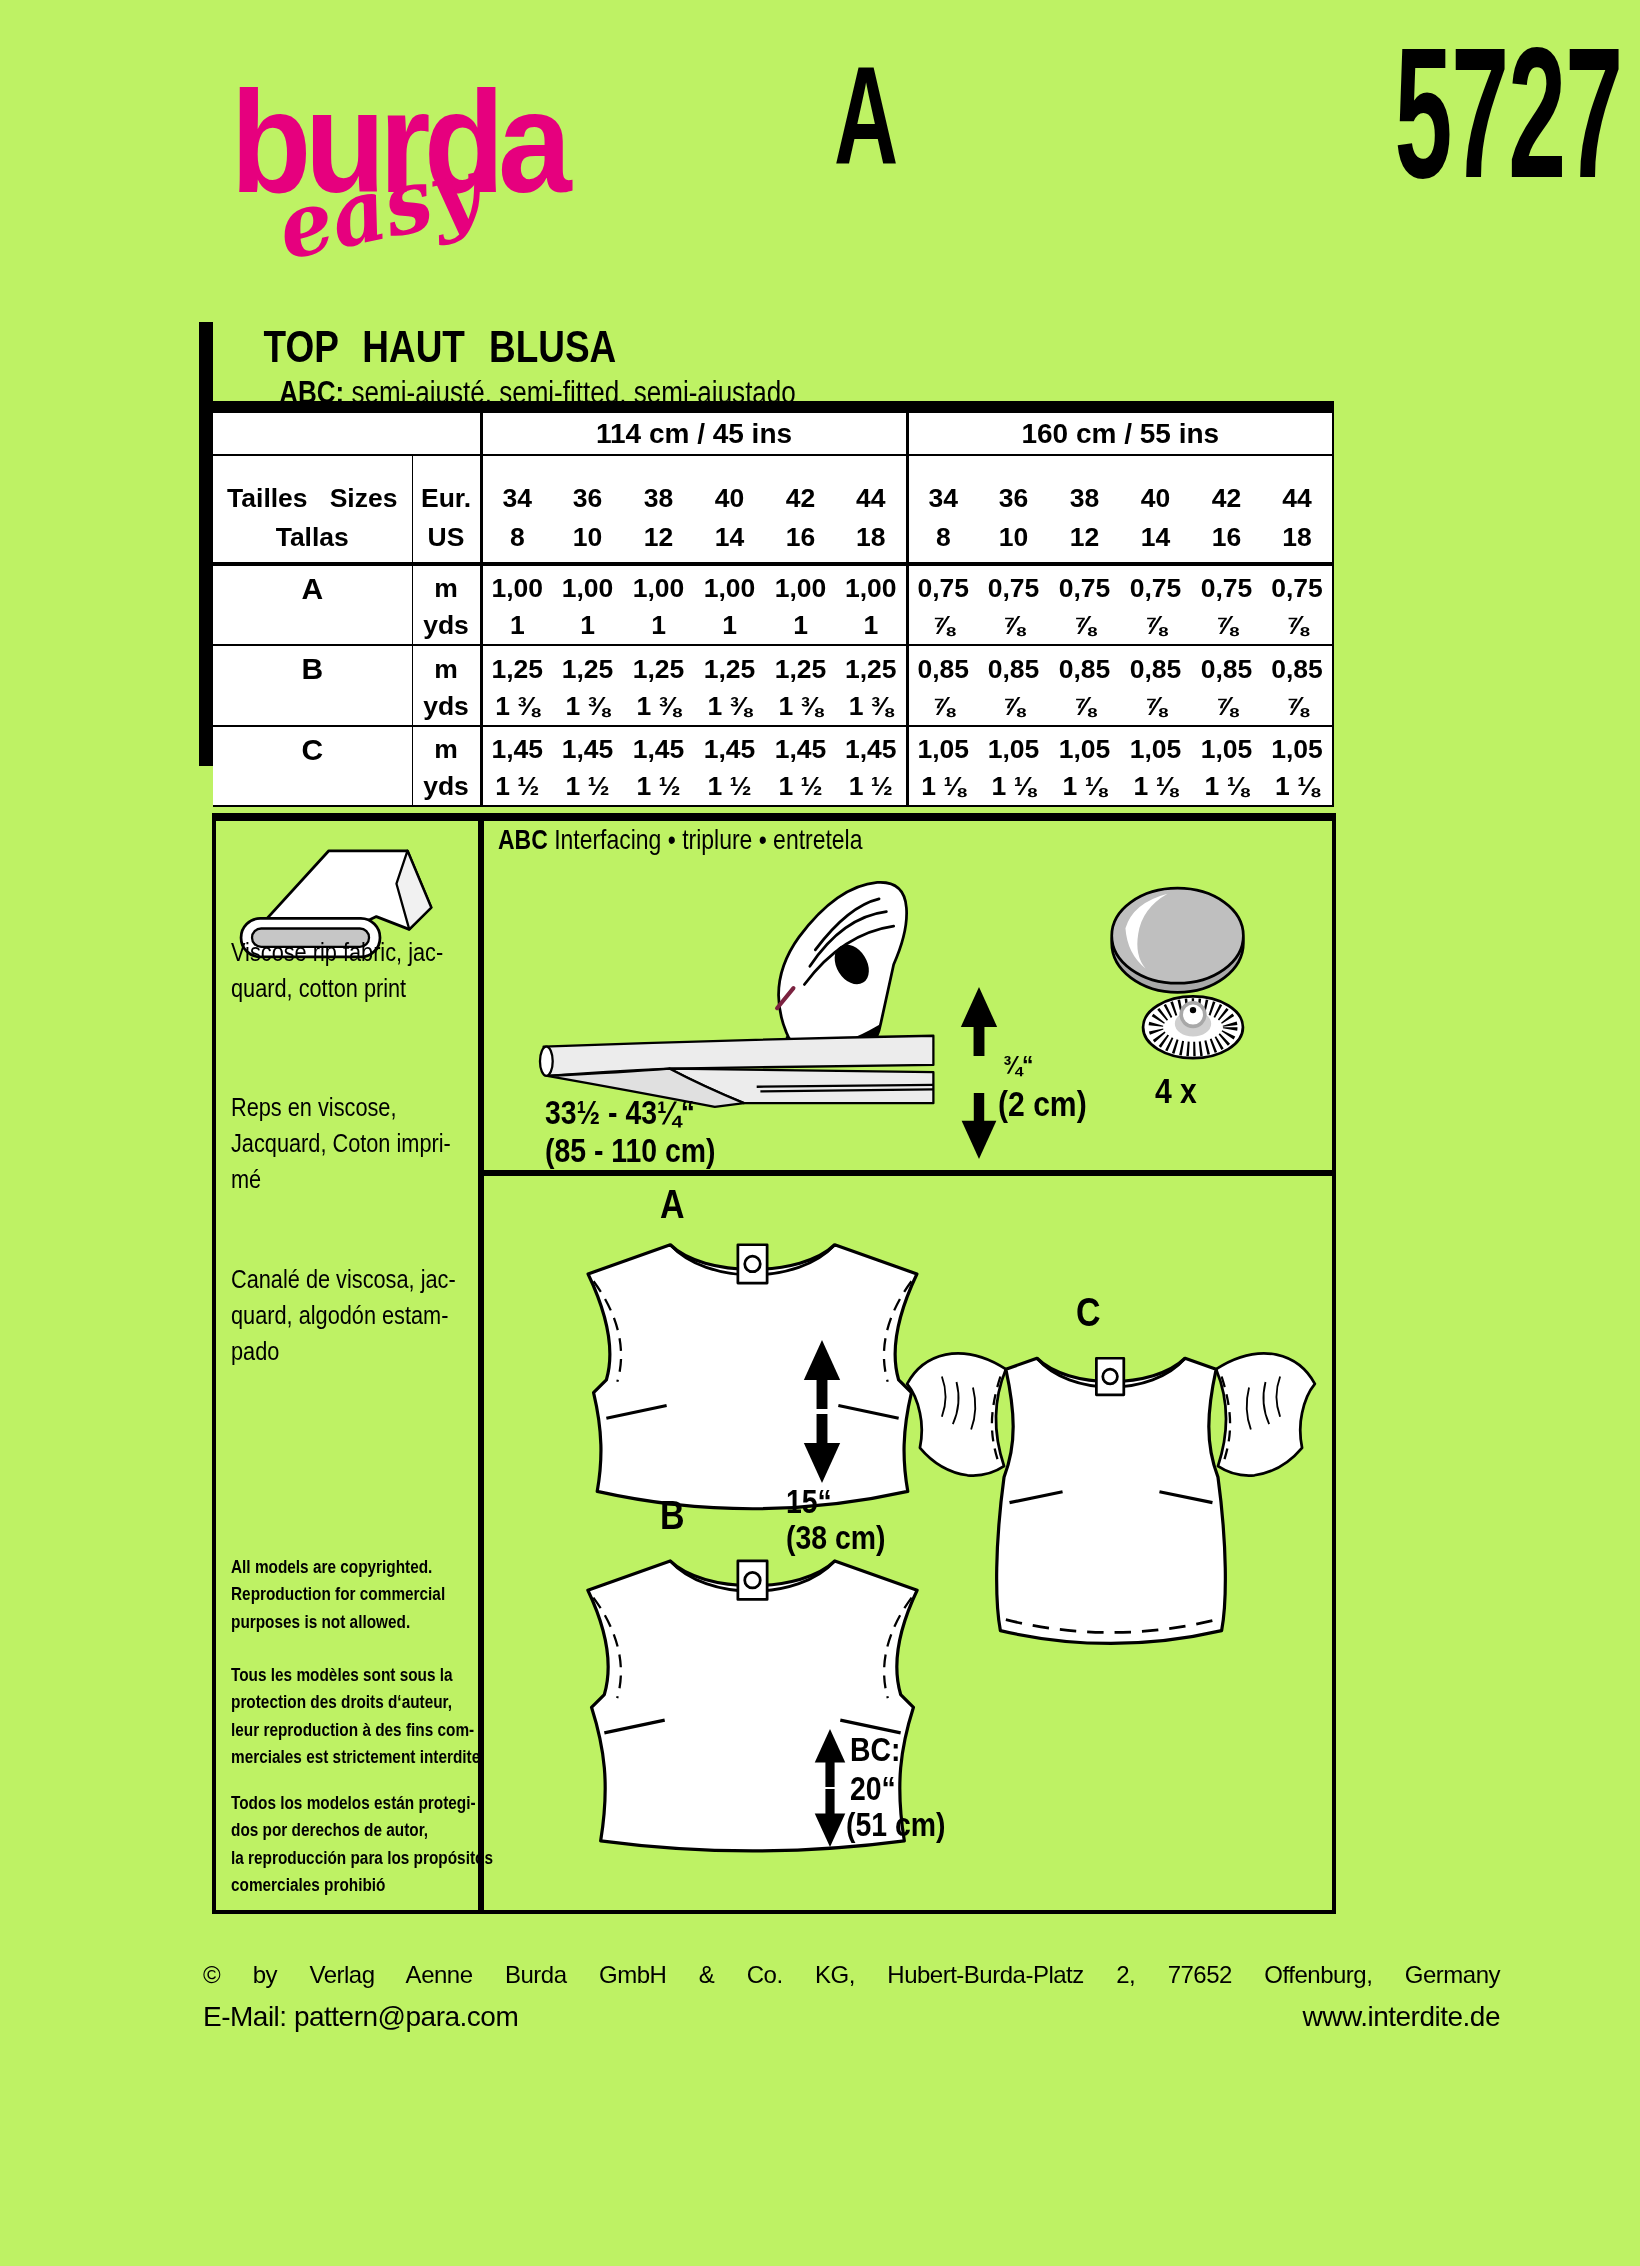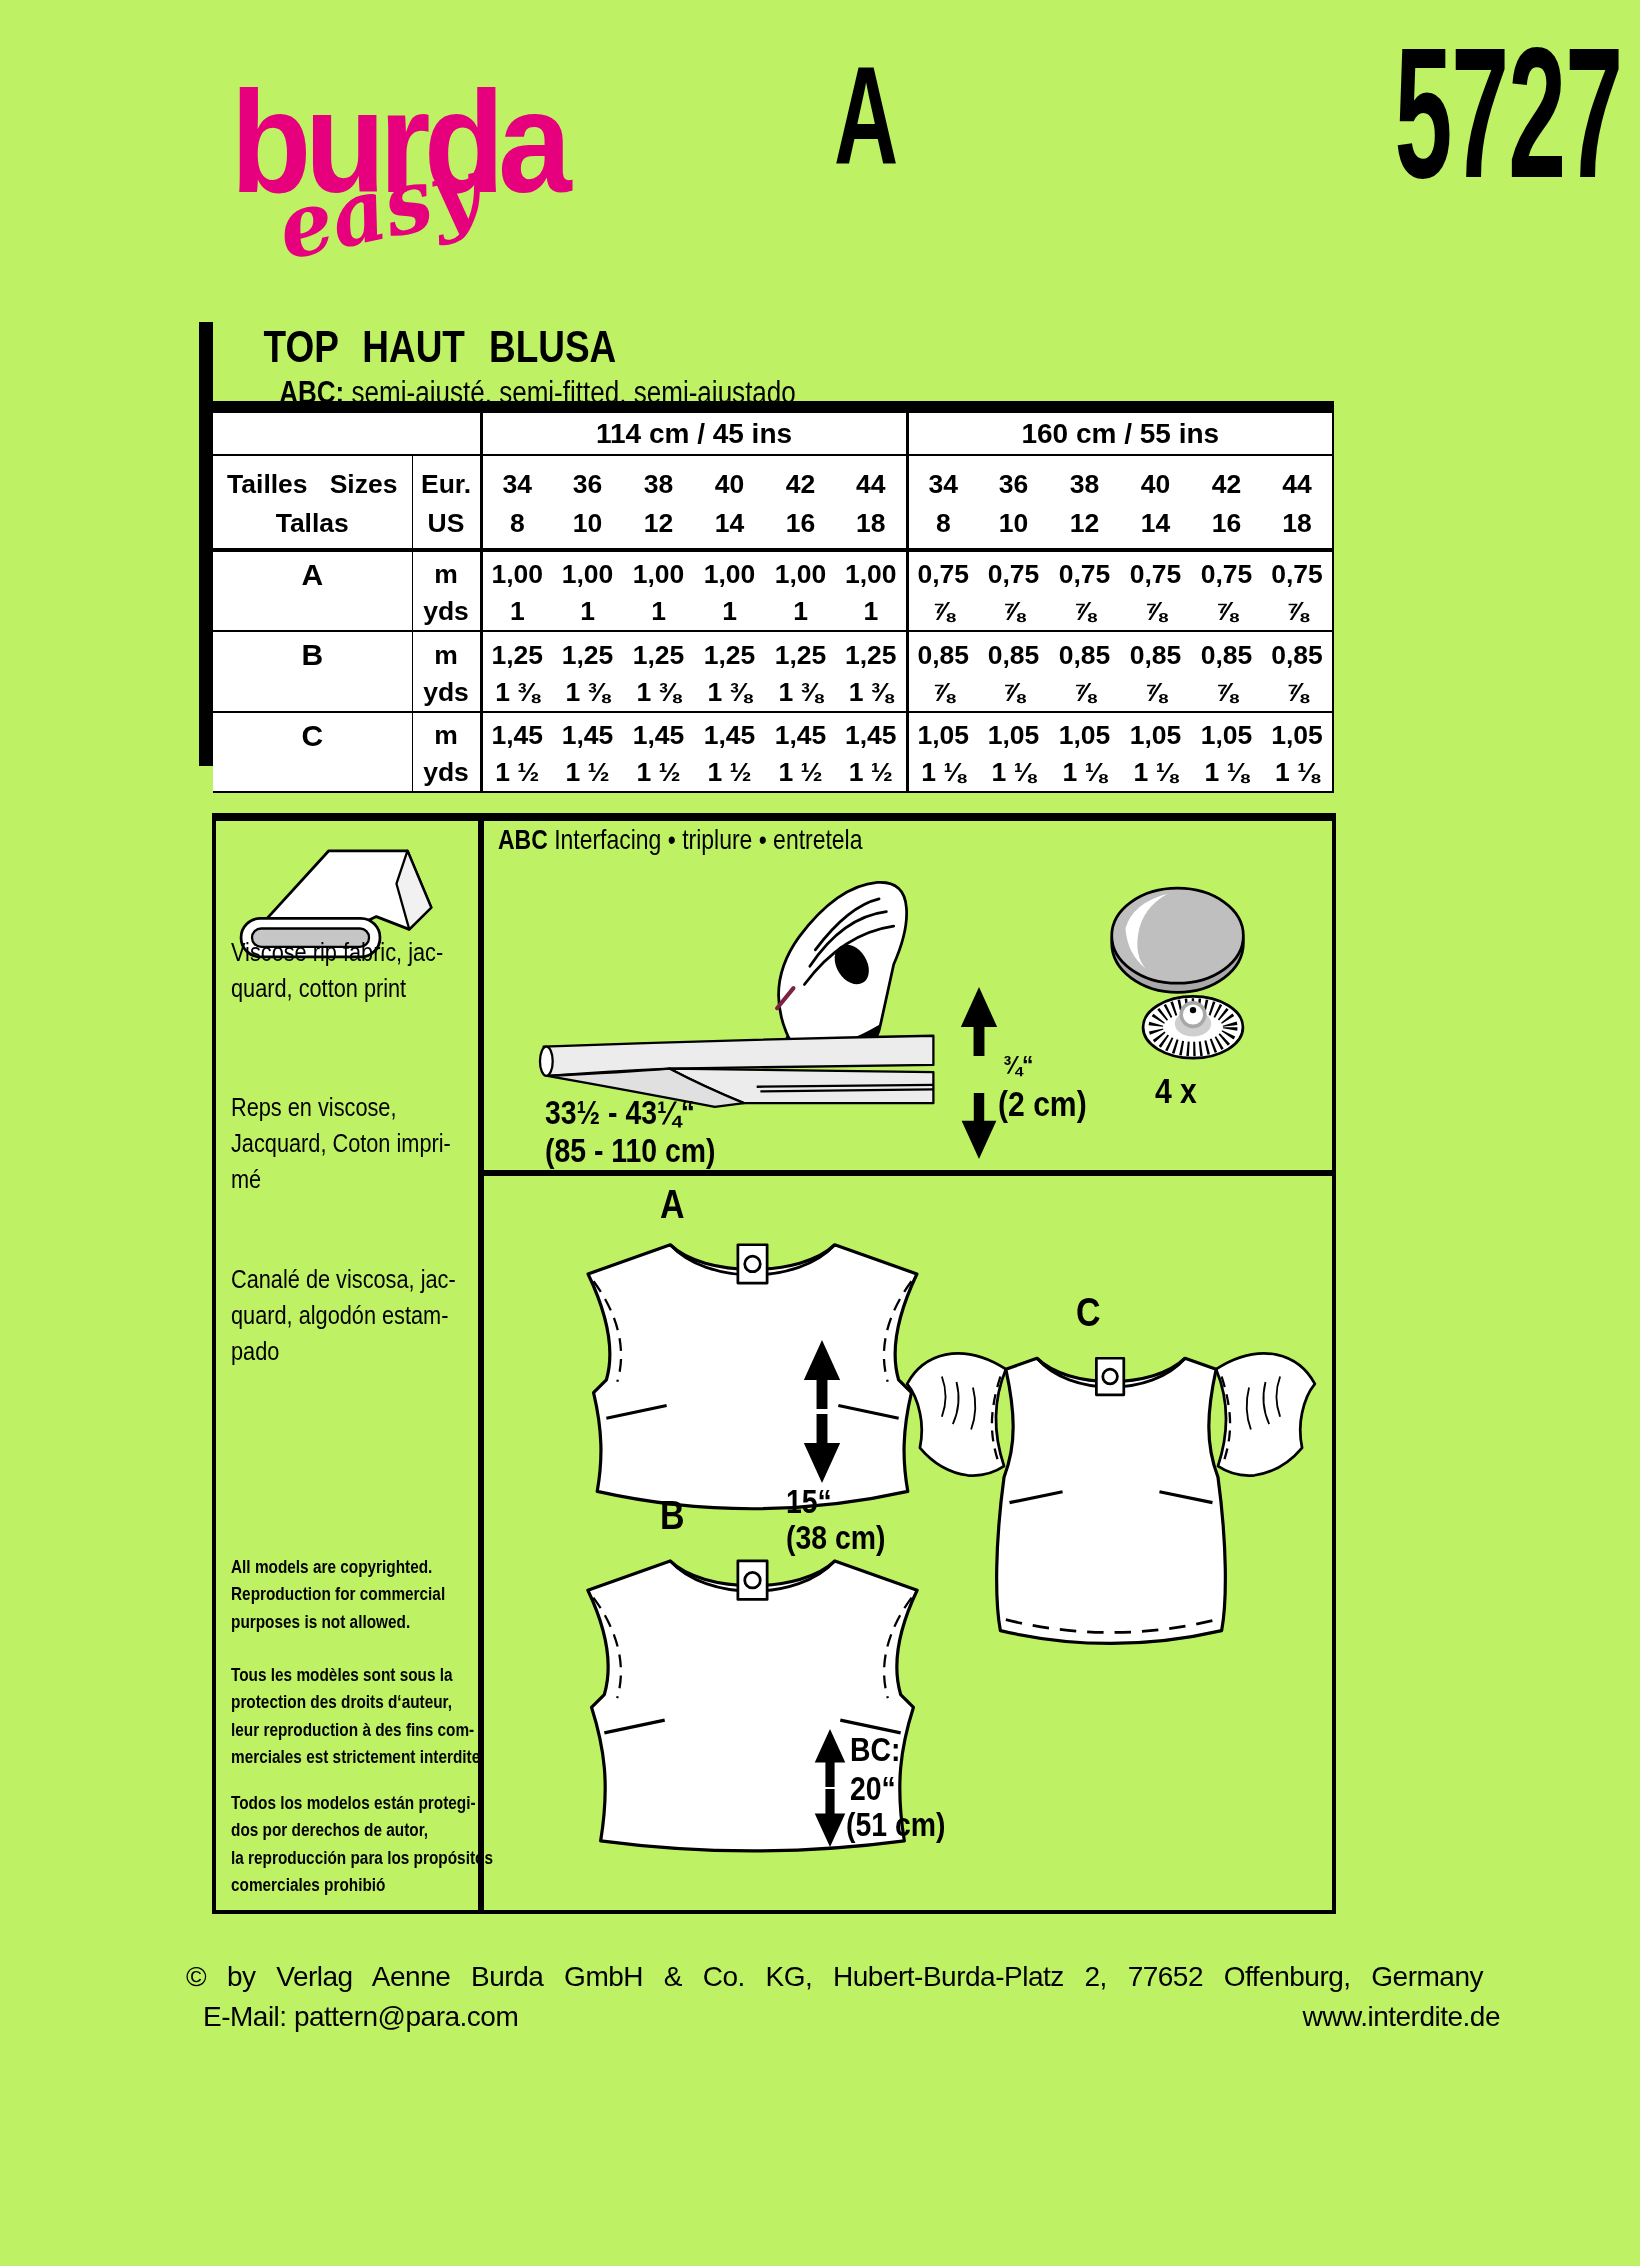--- a/index.html
+++ b/index.html
@@ -21,21 +21,21 @@
   .flagbar { left:199px; top:322px; width:13.7px; height:444px; background:#000; }
   .t1 { left:230px; top:323px; font-size:44px; font-weight:bold; word-spacing:16.4px;
         transform:scaleX(0.84); line-height:1.1; white-space:nowrap; }
   .t2 { left:230px; top:376px; font-size:31px; transform:scaleX(0.84); line-height:1.1; white-space:nowrap; }
   
   table.sizes { position:absolute; left:213px; top:401px; width:1120px; border-collapse:collapse;
         table-layout:fixed; font-weight:bold; background:#fff;
         border-right:2.7px solid #000; border-bottom:2.7px solid #000; border-top:12.8px solid #000; }
   table.sizes td { text-align:center; vertical-align:middle; font-size:26.5px; padding:0; overflow:hidden; }
   tr.h1 td { height:41px; border-bottom:2.7px solid #000; font-size:28px; }
-  tr.h2a td { height:40px; padding-top:8px; }
+  tr.h2a td { height:40px; padding-top:22px; }
   tr.h2b td { height:38px; border-bottom:4.6px solid #000; padding-bottom:5.5px; }
   tr.vm td { height:37px; padding-top:4.6px; }
   tr.vy td { height:37px; border-bottom:2.7px solid #000; padding-bottom:0;margin-top:8px; }
   td.lab { text-align:left; padding-left:18.3px; white-space:pre; }
   td.unit { text-align:right; padding-right:9.1px; border-left:1.8px solid #000; }
   td.gs { border-left:3.7px solid #000; }
   
   .bigbox { left:212px; top:813px; width:1124px; height:1101px; border:4.6px solid #000;
             border-top-width:8.2px; box-sizing:border-box; }
   .vdiv { left:478px; top:813px; width:5.5px; height:1101px; background:#000; }
@@ -47,21 +47,21 @@
          transform-origin:0 0; white-space:nowrap; }
   
   .ifhead { left:498px; top:824px; font-size:28px; transform:scaleX(0.82); transform-origin:0 0;
             white-space:nowrap; }
   .meas { font-weight:bold; font-size:33px; transform:scaleX(0.86); transform-origin:0 0;
           line-height:1.12; white-space:nowrap; }
   .meas-sm { font-size:26.5px; }
   .vlab { font-size:40px; font-weight:bold; transform:scaleX(0.85); transform-origin:0 0; }
   .arr { fill:#000; }
   
-  .f1 { left:186px; top:1961px; width:1297px; font-size:28px; transform:scaleX(1);
+  .f1 { left:203px; top:1961px; width:1297px; font-size:24px; transform:scaleX(1);
         text-align:justify; text-align-last:justify; letter-spacing:-0.5px; }
   .f2 { left:203px; top:2001px; width:1297px; display:flex; justify-content:space-between;
         font-size:28px; letter-spacing:-0.5px; }
 </style>
 </head>
 <body>
 
 <div class="page">
 
   <div class="abs brand" style="color:#e6007e">burda</div>

